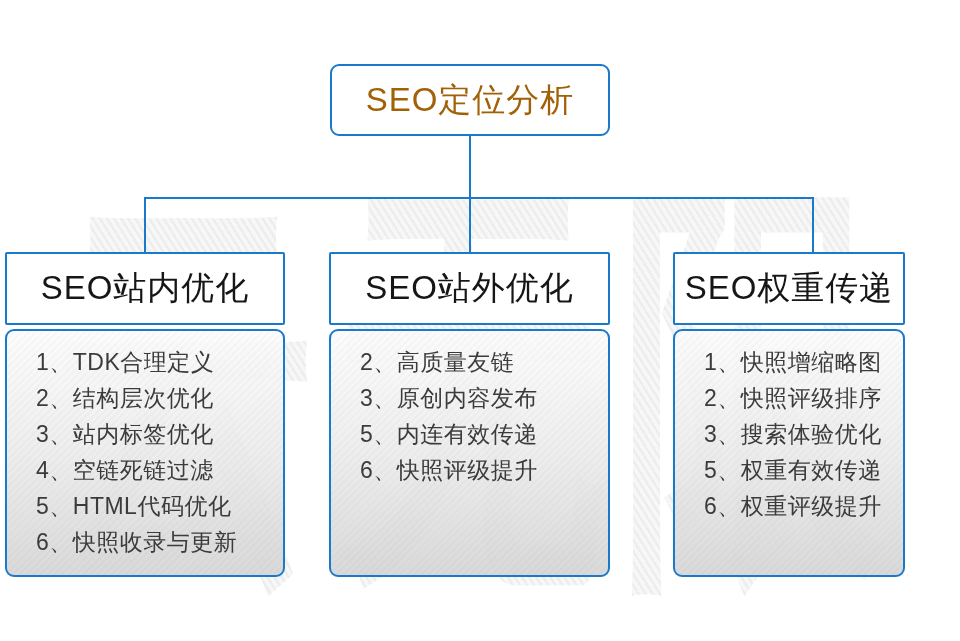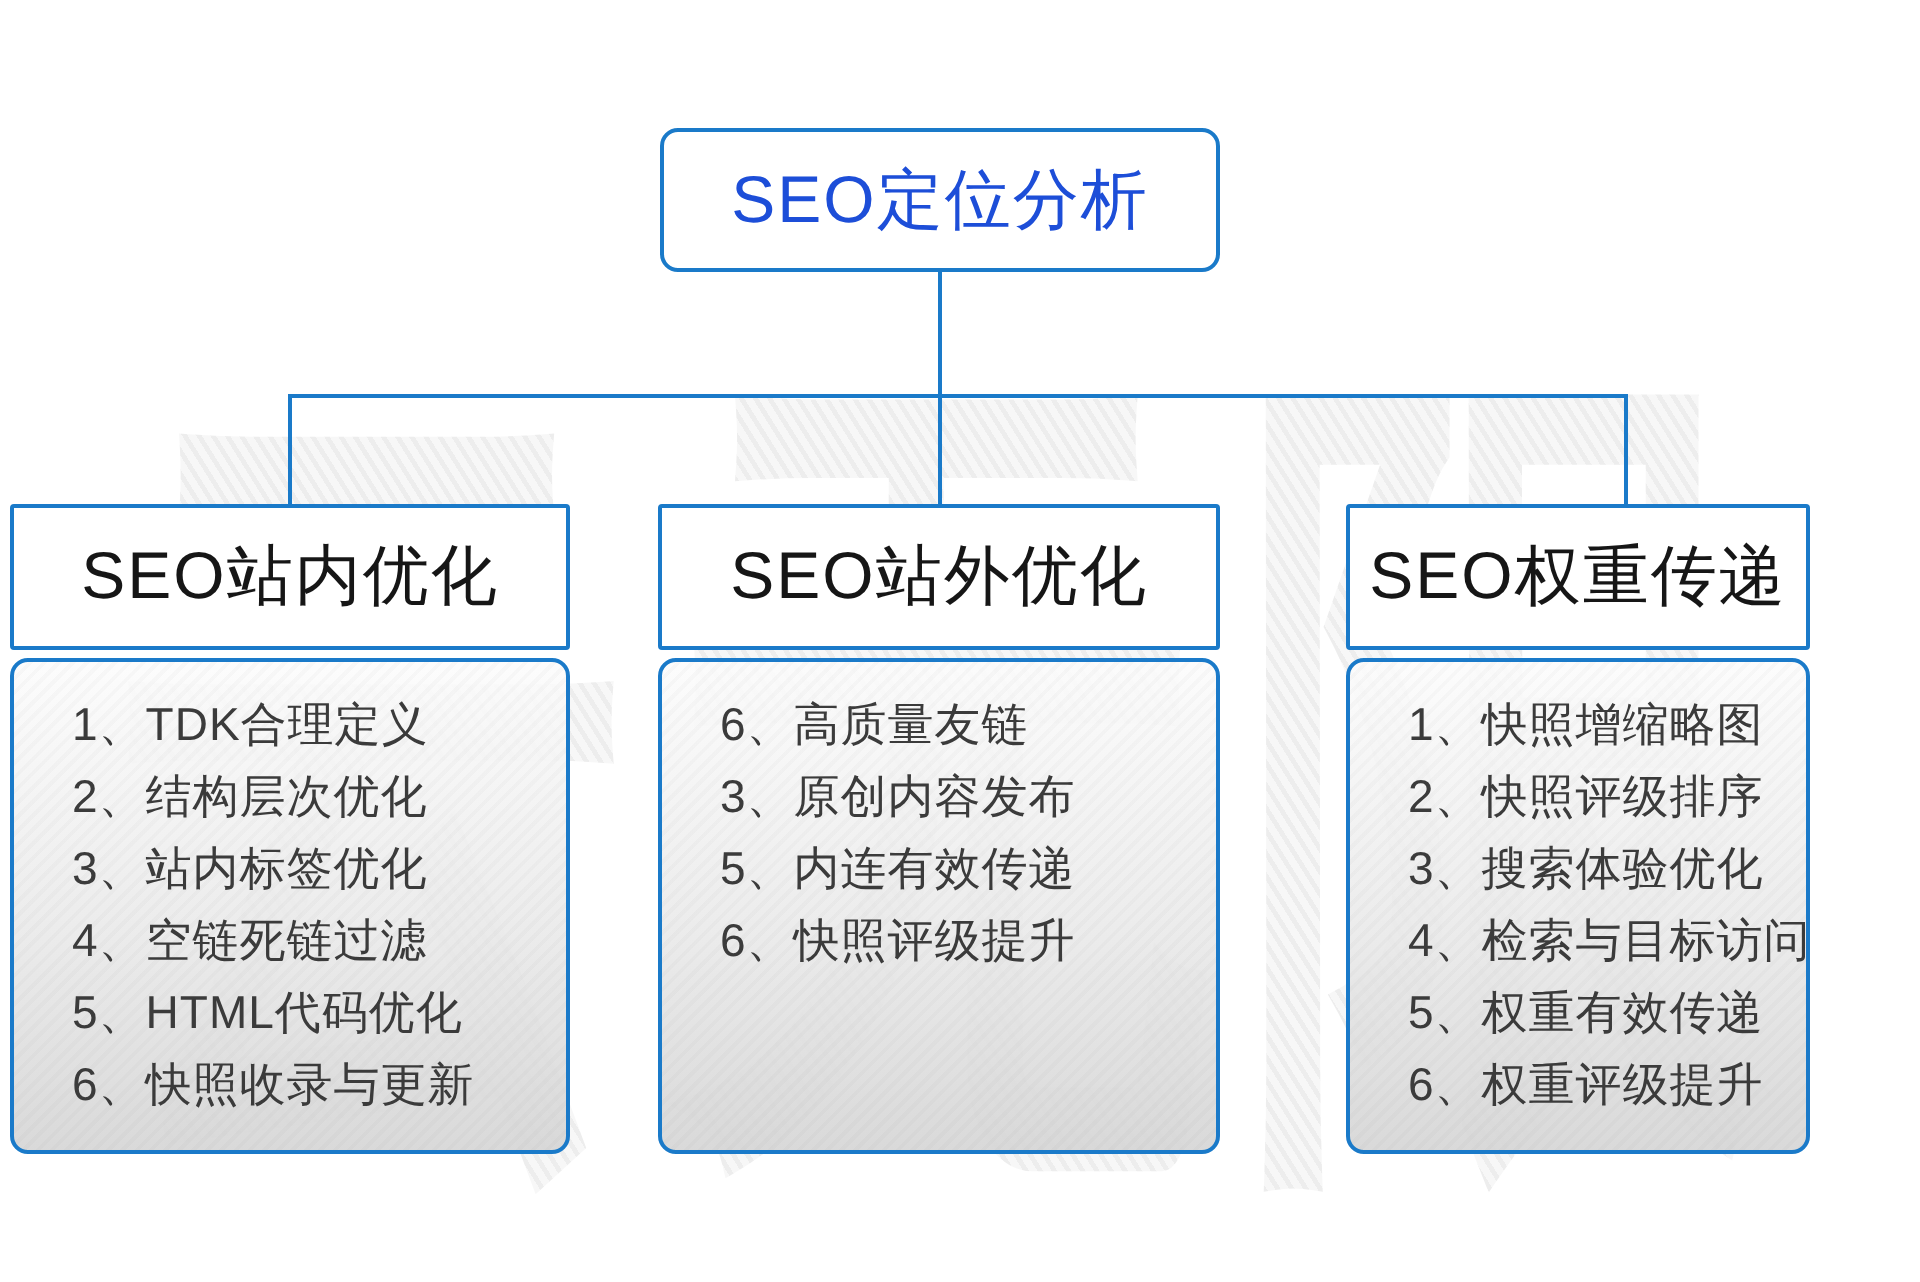--- a/index.html
+++ b/index.html
@@ -31,21 +31,21 @@
   #hbar        { left:144px; top:197px; width:670px; }
   #drop-left   { left:144px; top:197px; height:57px; }
   #drop-mid    { left:469px; top:197px; height:57px; }
   #drop-right  { left:812px; top:197px; height:57px; }
 
   
   .titlebox {
     position:absolute; left:330px; top:64px; width:280px; height:72px;
     background:#ffffff; border:2px solid #1a7ac9; border-radius:9px;
     display:flex; align-items:center; justify-content:center;
-    font-size:33px; color:#1d4ed8; z-index:2;
+    font-size:33px; color:#a16207; z-index:2;
     letter-spacing:1px;
   }
 
   .column { position:absolute; top:252px; z-index:2; }
   #col-0 { left:5px;   width:280px; }
   #col-1 { left:329px; width:281px; }
   #col-2 { left:673px; width:232px; }
 
   .col-header {
     height:73px; background:#ffffff;
@@ -101,37 +101,36 @@
       </ul>
     </div>
   </div>
 
   <div class="column" id="col-1">
     <div class="col-header">
       <span>SEO站外优化</span>
     </div>
     <div class="col-body">
       <ul>
-        <li>6、高质量友链</li>
+        <li>2、高质量友链</li>
         <li>3、原创内容发布</li>
         <li>5、内连有效传递</li>
         <li>6、快照评级提升</li>
       </ul>
     </div>
   </div>
 
   <div class="column" id="col-2">
     <div class="col-header">
       <span>SEO权重传递</span>
     </div>
     <div class="col-body">
       <ul>
         <li>1、快照增缩略图</li>
         <li>2、快照评级排序</li>
         <li>3、搜索体验优化</li>
-        <li>4、检索与目标访问</li>
         <li>5、权重有效传递</li>
         <li>6、权重评级提升</li>
       </ul>
     </div>
   </div>
 
 </div>
 
 </body></html>

